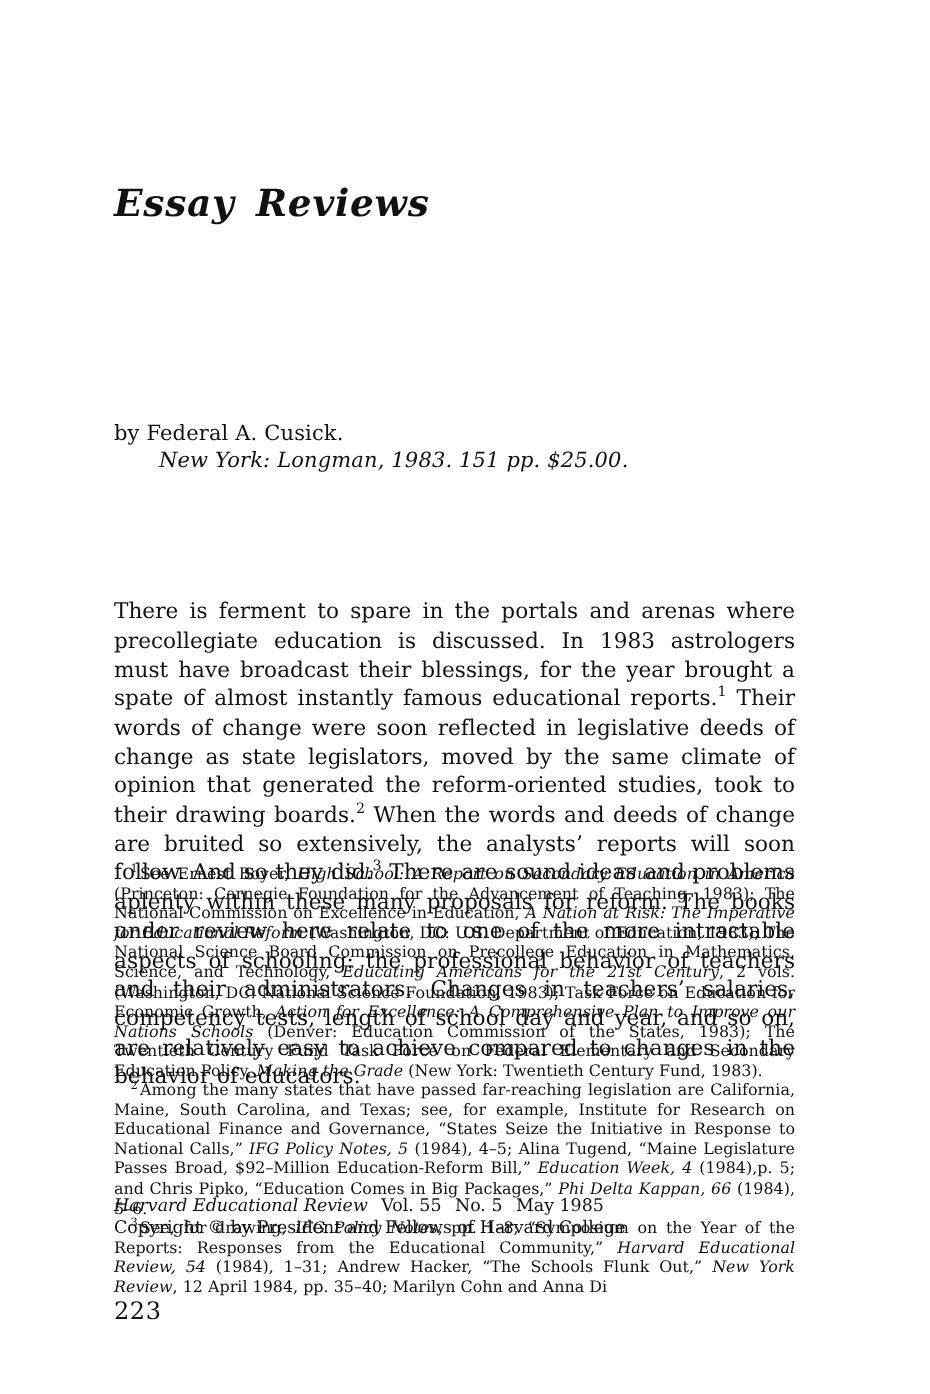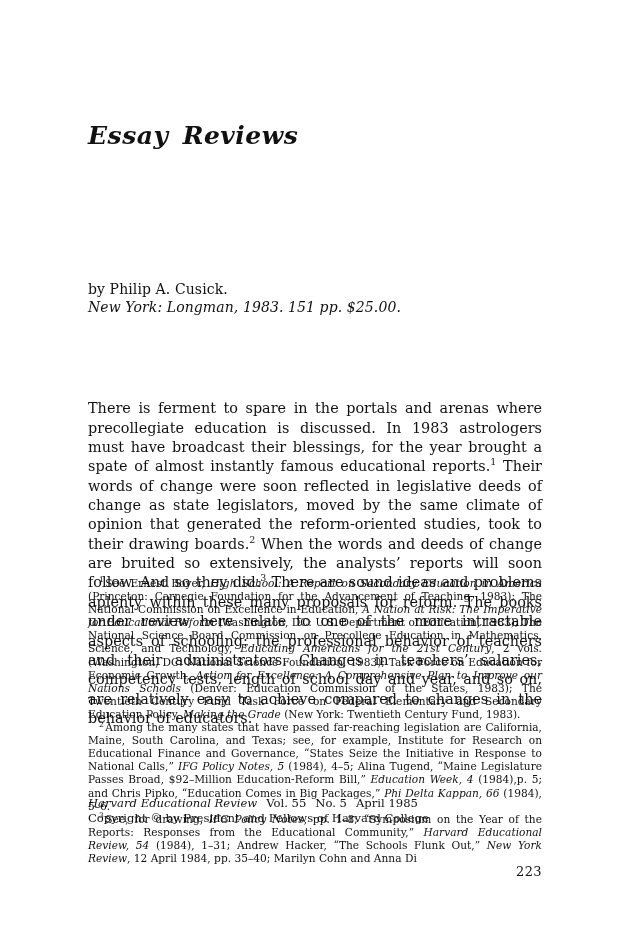--- a/index.html
+++ b/index.html
@@ -11,21 +11,21 @@
   body {
     width: 620px;
     height: 929px;
     position: relative;
     font-family: "DejaVu Serif", "Liberation Serif", serif;
     color: #111111;
     -webkit-font-smoothing: antialiased;
   }
   .page {
     position: absolute;
-    left: 88px;
+    left: 76px;
     top: 0;
     width: 454px;
     height: 856px;
   }
 
   
   .display-title {
     position: absolute;
     top: 104px;
     left: 0;
@@ -69,20 +69,21 @@
     line-height: 17.5px;
     display: block;
     letter-spacing: 0.1px;
   }
   .cit-imprint {
     font-size: 14px;
     font-style: italic;
     line-height: 17.5px;
     display: block;
     letter-spacing: 0.1px;
+    margin-left: 30px;
   }
 
   
   .body-text {
     position: absolute;
     top: 385px;
     left: 0;
     width: 454px;
     font-size: 14.4px;
     line-height: 19.35px;
@@ -137,48 +138,48 @@
     text-align: right;
   }
   .jf-line .jf-seg { padding-right: 9px; text-align: right; }
 
   
   .page-number {
     position: absolute;
     top: 864px;
     left: 0;
     width: 454px;
-    text-align: right;
-    font-size: 13px;
+    text-align: left;
+    font-size: 16px;
     letter-spacing: 0.4px;
   }
 </style>
 </head>
 <body>
 
 <div class="page">
 
   <h1 class="display-title">Essay Reviews</h1>
 
 
   <div class="citations">
     <div class="citation">
-      <span class="cit-author">by Philip A. Cusick.</span>
+      <span class="cit-author">by Federal A. Cusick.</span>
       <span class="cit-imprint">New York: Longman, 1983. 151 pp. $25.00.</span>
     </div>
   </div>
 
   <p class="body-text"><span>There is ferment to spare in the portals and arenas where precollegiate education is discussed. In 1983 astrologers must have broadcast their blessings, for the year brought a spate of almost instantly famous educational reports.</span><sup>1</sup><span> Their words of change were soon reflected in legislative deeds of change as state legislators, moved by the same climate of opinion that generated the reform-oriented studies, took to their drawing boards.</span><sup>2</sup><span> When the words and deeds of change are bruited so extensively, the analysts’ reports will soon follow. And so they did.</span><sup>3</sup><span> There are sound ideas and problems aplenty within these many proposals for reform. The books under review here relate to one of the more intractable aspects of schooling: the professional behavior of teachers and their administrators. Changes in teachers’ salaries, competency tests, length of school day and year, and so on, are relatively easy to achieve compared to changes in the behavior of educators.</span></p>
 
   <div class="footnotes">
     <p class="footnote"><sup>1</sup><span>See Ernest Boyer, </span><i>High School: A Report on Secondary Education in America</i><span> (Princeton: Carnegie Foundation for the Advancement of Teaching, 1983); The National Commission on Excellence in Education, </span><i>A Nation at Risk: The Imperative for Educational Reform</i><span> (Washington, DC: U.S. Department of Education, 1983); The National Science Board Commission on Precollege Education in Mathematics, Science, and Technology, </span><i>Educating Americans for the 21st Century</i><span>, 2 vols. (Washington, DC: National Science Foundation, 1983); Task Force on Education for Economic Growth, </span><i>Action for Excellence: A Comprehensive Plan to Improve our Nations Schools</i><span> (Denver: Education Commission of the States, 1983); The Twentieth Century Fund Task Force on Federal Elementary and Secondary Education Policy, </span><i>Making the Grade</i><span> (New York: Twentieth Century Fund, 1983).</span></p>
     <p class="footnote"><sup>2</sup><span>Among the many states that have passed far-reaching legislation are California, Maine, South Carolina, and Texas; see, for example, Institute for Research on Educational Finance and Governance, “States Seize the Initiative in Response to National Calls,” </span><i>IFG Policy Notes, 5</i><span> (1984), 4–5; Alina Tugend, “Maine Legislature Passes Broad, $92–Million Education-Reform Bill,” </span><i>Education Week, 4</i><span> (1984),p. 5; and Chris Pipko, “Education Comes in Big Packages,” </span><i>Phi Delta Kappan, 66</i><span> (1984), 5–6.</span></p>
     <p class="footnote"><sup>3</sup><span>See, for drawing, </span><i>IFG Policy Notes</i><span>, pp. 1–8; “Symposium on the Year of the Reports: Responses from the Educational Community,” </span><i>Harvard Educational Review, 54</i><span> (1984), 1–31; Andrew Hacker, “The Schools Flunk Out,” </span><i>New York Review</i><span>, 12 April 1984, pp. 35–40; Marilyn Cohn and Anna Di</span></p>
   </div>
 
   <div class="journal-footer">
-    <span class="jf-line"><span class="jf-journal">Harvard Educational Review</span><span class="jf-seg">Vol. 55</span><span class="jf-seg">No. 5</span><span>April 1985</span></span>
+    <span class="jf-line"><span class="jf-journal">Harvard Educational Review</span><span class="jf-seg">Vol. 55</span><span class="jf-seg">No. 5</span><span>May 1985</span></span>
     <span class="jf-line">Copyright © by President and Fellows of Harvard College</span>
   </div>
 
   <div class="page-number">223</div>
 
 </div>
 
 </body></html>

